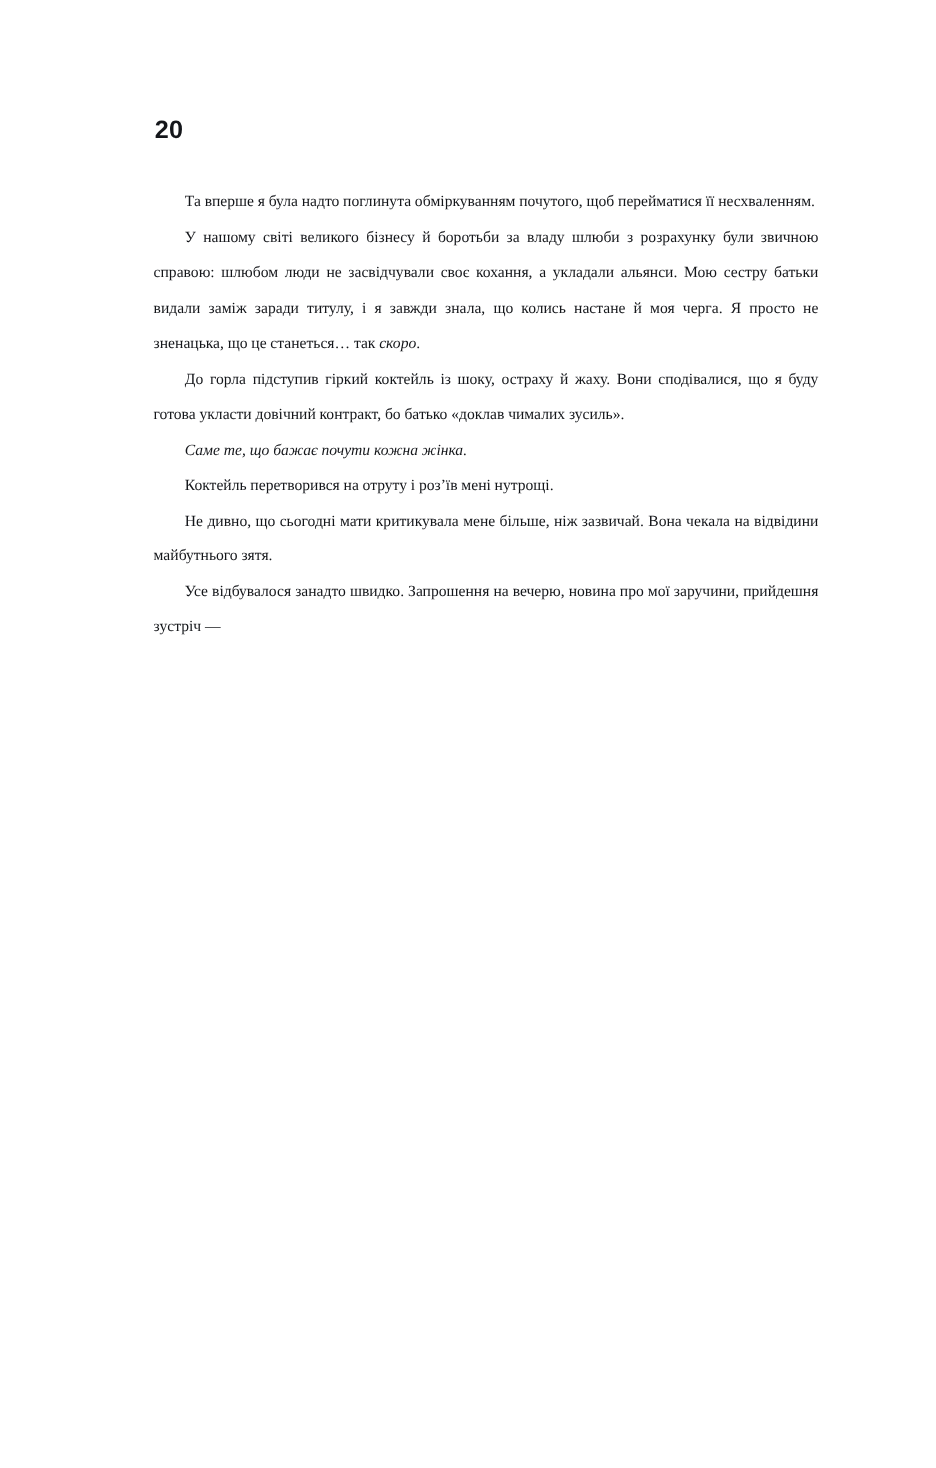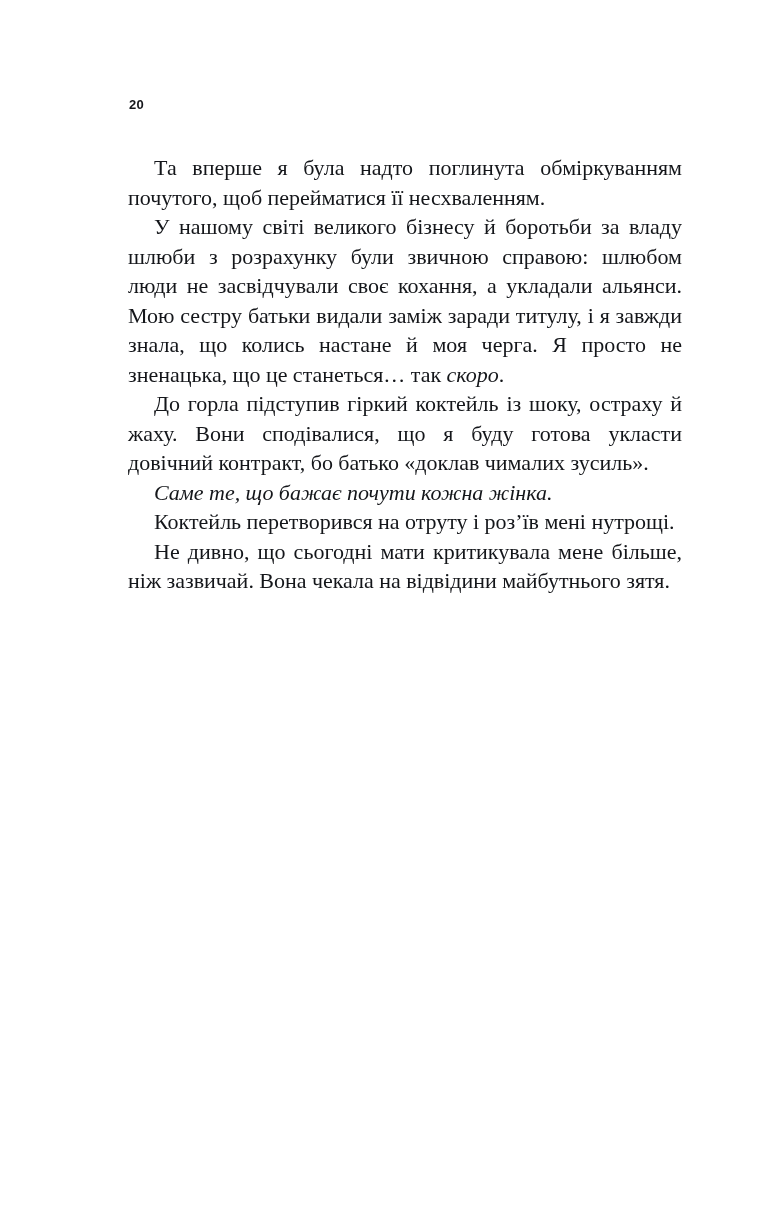--- a/index.html
+++ b/index.html
@@ -16,34 +16,34 @@
     margin: 0 auto;
     background: #ffffff;
     overflow: hidden;
   }
 
   .folio {
     position: absolute;
     left: 129px;
     top: 98px;
     font-family: "Liberation Sans", "DejaVu Sans", sans-serif;
-    font-size: 13px;
+    font-size: 21px;
     font-weight: 700;
     letter-spacing: 0.2px;
     color: #14161a;
     line-height: 1;
   }
 
   .textblock {
     position: absolute;
     left: 128px;
     top: 153px;
     width: 554px;
     font-family: "Liberation Serif", "DejaVu Serif", serif;
-    font-size: 22px;
+    font-size: 13px;
     line-height: 29.5px;
     color: #14161a;
     text-align: justify;
     text-justify: inter-word;
     -webkit-hyphens: none;
     hyphens: none;
     word-spacing: -0.1px;
   }
 
   .textblock p {
@@ -84,16 +84,17 @@
     <p class="italic-para">Саме те, що бажає почути кожна жінка.</p>
 
 
     <p>Коктейль перетворився на отруту і роз’їв мені нутрощі.</p>
 
 
 
     <p>Не дивно, що сьогодні мати критикувала мене більше, ніж зазвичай. Вона чекала на відвідини майбутнього зятя.</p>
 
 
+    <p>Усе відбувалося занадто швидко. Запрошення на вечерю, новина про мої заручини, прийдешня зустріч —</p>
 
   </div>
 
 </div>
 
 </body></html>

